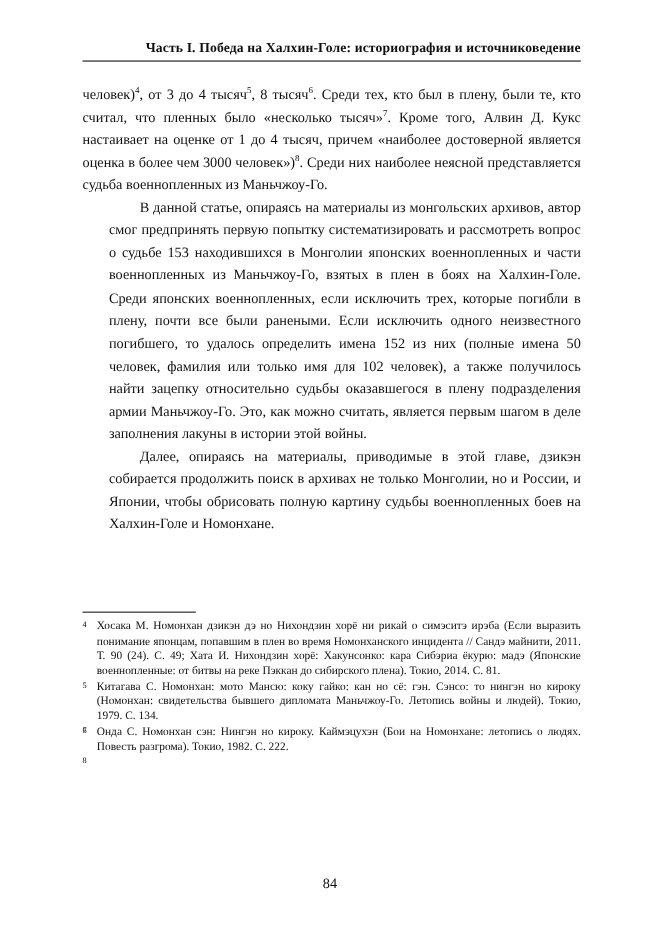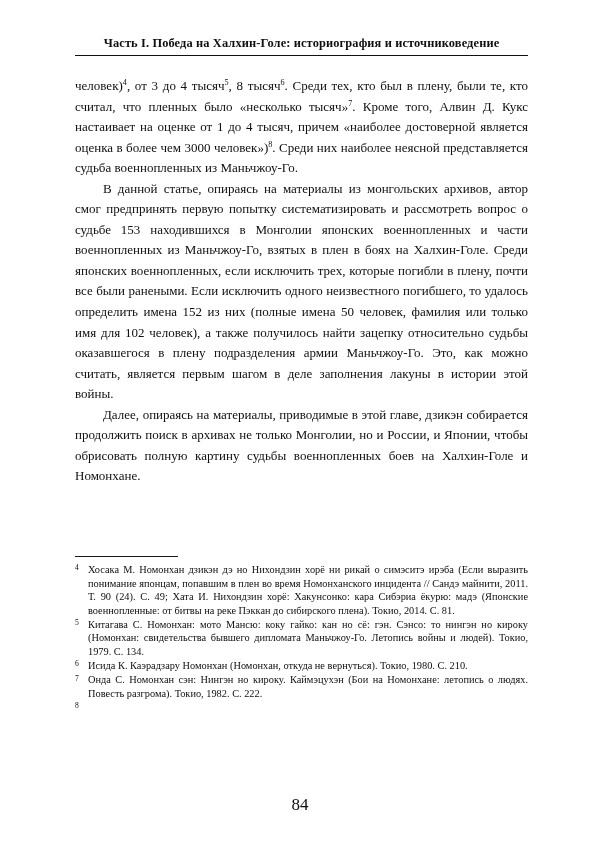--- a/index.html
+++ b/index.html
@@ -21,21 +21,21 @@
   
   .running-head {
     position: absolute;
     left: 75px;
     top: 36px;
     width: 453px;
   }
   .running-head-title {
     font-size: 12.4px;
     font-weight: bold;
-    text-align: center;
+    text-align: right;
     letter-spacing: 0.01em;
     line-height: 1.2;
     white-space: nowrap;
   }
   .running-head-rule {
     margin-top: 4px;
     border-top: 1.4px solid #111112;
     width: 100%;
   }
 
@@ -54,20 +54,21 @@
     text-justify: inter-word;
     -webkit-hyphens: none;
     hyphens: none;
     word-spacing: 0.005em;
   }
   p.para.indent {
     text-indent: 28px;
   }
   p.para + p.para {
     margin-top: 0;
+    margin-left: 24px;
   }
   sup.fn {
     font-size: 0.63em;
     line-height: 0;
     vertical-align: super;
   }
 
   
   .footnotes {
     position: absolute;
@@ -99,21 +100,21 @@
     line-height: 13.6px;
   }
 
   
   .folio {
     position: absolute;
     left: 0;
     top: 795px;
     width: 600px;
     text-align: center;
-    font-size: 17px;
+    font-size: 13px;
   }
 </style>
 </head>
 <body>
 
 <div class="page">
 
   <div class="running-head">
     <div class="running-head-title">Часть I. Победа на Халхин-Голе: историография и источниковедение</div>
     <div class="running-head-rule"></div>
@@ -123,21 +124,21 @@
       <p class="para"><span>человек)</span><sup class="fn">4</sup><span>, от 3 до 4 тысяч</span><sup class="fn">5</sup><span>, 8 тысяч</span><sup class="fn">6</sup><span>. Среди тех, кто был в плену, были те, кто считал, что пленных было «несколько тысяч»</span><sup class="fn">7</sup><span>. Кроме того, Алвин Д. Кукс настаивает на оценке от 1 до 4 тысяч, причем «наиболее достоверной является оценка в более чем 3000 человек»)</span><sup class="fn">8</sup><span>. Среди них наиболее неясной представляется судьба военнопленных из Маньчжоу-Го.</span></p>
       <p class="para indent"><span>В данной статье, опираясь на материалы из монгольских архивов, автор смог предпринять первую попытку систематизировать и рассмотреть вопрос о судьбе 153 находившихся в Монголии японских военнопленных и части военнопленных из Маньчжоу-Го, взятых в плен в боях на Халхин-Голе. Среди японских военнопленных, если исключить трех, которые погибли в плену, почти все были ранеными. Если исключить одного неизвестного погибшего, то удалось определить имена 152 из них (полные имена 50 человек, фамилия или только имя для 102 человек), а также получилось найти зацепку относительно судьбы оказавшегося в плену подразделения армии Маньчжоу-Го. Это, как можно считать, является первым шагом в деле заполнения лакуны в истории этой войны.</span></p>
       <p class="para indent"><span>Далее, опираясь на материалы, приводимые в этой главе, дзикэн собирается продолжить поиск в архивах не только Монголии, но и России, и Японии, чтобы обрисовать полную картину судьбы военнопленных боев на Халхин-Голе и Номонхане.</span></p>
     </div>
 
   <div class="footnotes">
     <div class="fn-rule"></div>
     <div id="fn-list">
         <div class="fn-item"><span class="fn-marker">4</span><span>Хосака М. Номонхан дзикэн дэ но Нихондзин хорё ни рикай о симэситэ ирэба (Если выразить понимание японцам, попавшим в плен во время Номонханского инцидента // Сандэ майнити, 2011. Т. 90 (24). С. 49; Хата И. Нихондзин хорё: Хакунсонко: кара Сибэриа ёкурю: мадэ (Японские военнопленные: от битвы на реке Пэккан до сибирского плена). Токио, 2014. С. 81.</span></div>
         <div class="fn-item"><span class="fn-marker">5</span><span>Китагава С. Номонхан: мото Мансю: коку гайко: кан но сё: гэн. Сэнсо: то нингэн но кироку (Номонхан: свидетельства бывшего дипломата Маньчжоу-Го. Летопись войны и людей). Токио, 1979. С. 134.</span></div>
-        <div class="fn-item"><span class="fn-marker">6</span><span>Исида К. Каэрадзару Номонхан (Номонхан, откуда не вернуться). Токио, 1980. С. 210.</span></div>
+        <div class="fn-item"><span class="fn-marker">6</span></div>
         <div class="fn-item"><span class="fn-marker">7</span><span>Онда С. Номонхан сэн: Нингэн но кироку. Каймэцухэн (Бои на Номонхане: летопись о людях. Повесть разгрома). Токио, 1982. С. 222.</span></div>
         <div class="fn-item"><span class="fn-marker">8</span></div>
       </div>
   </div>
 
   <div class="folio">
     <span>84</span>
   </div>
 
 </div>

